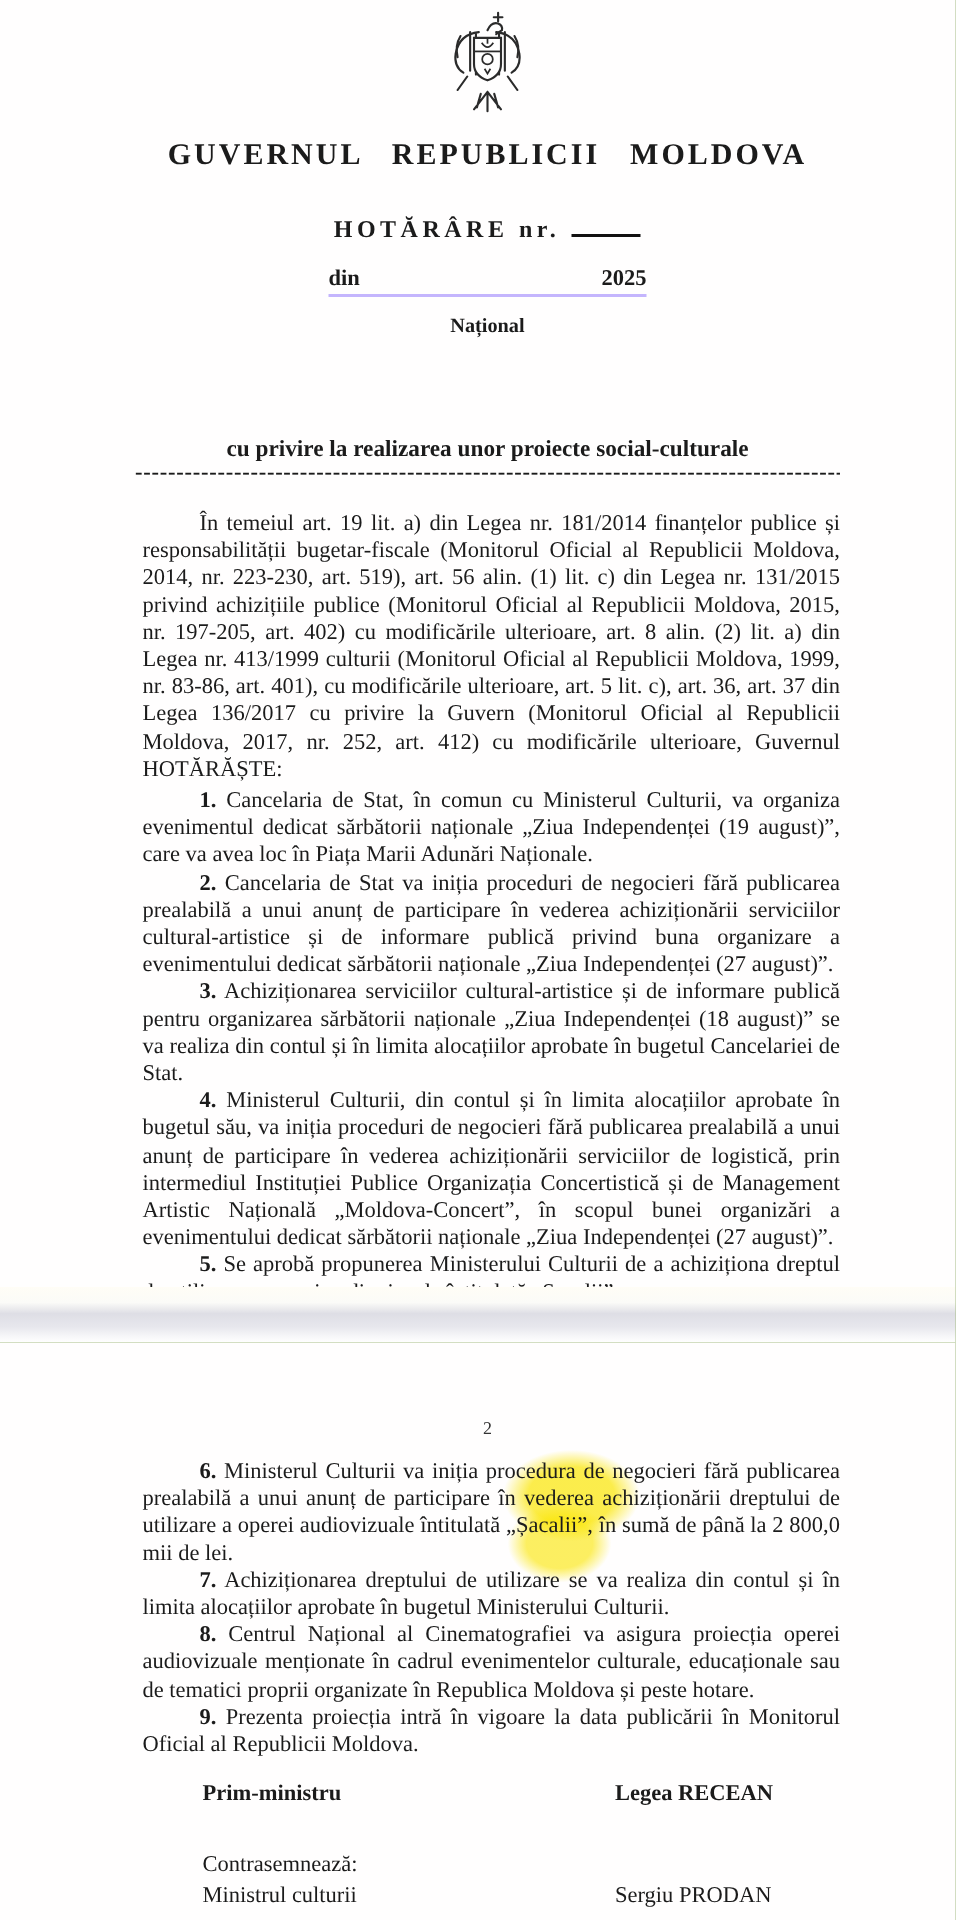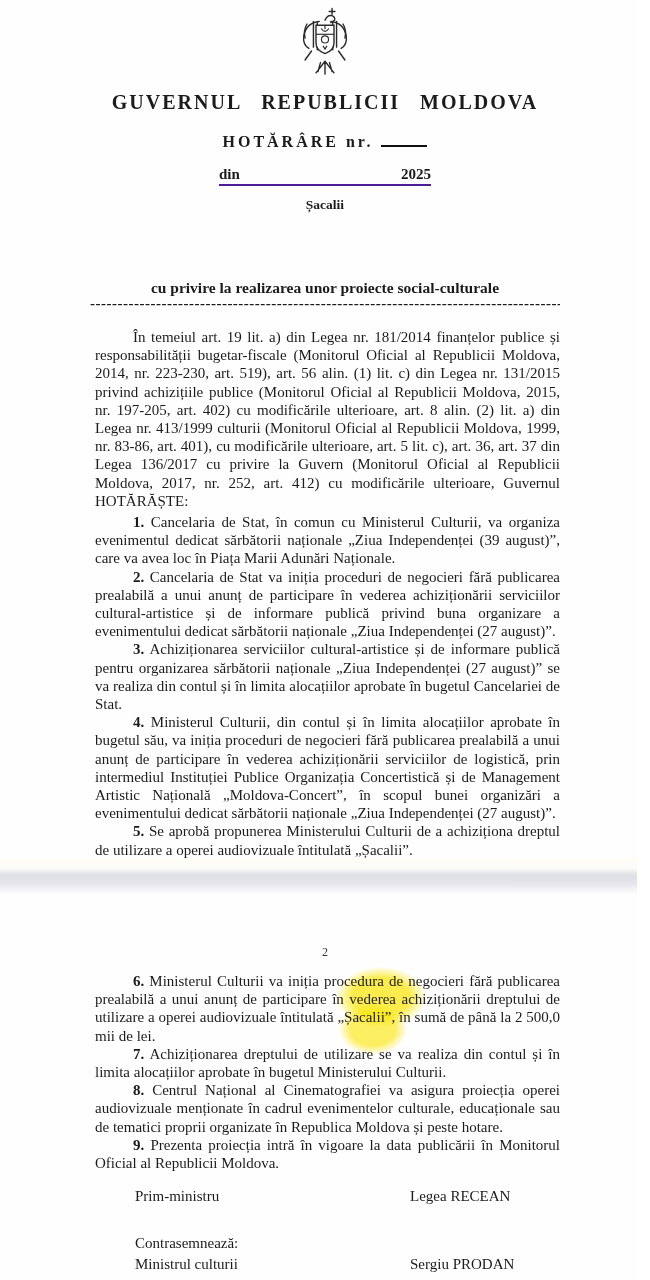--- a/index.html
+++ b/index.html
@@ -20,28 +20,28 @@
   #page2{top:895px;height:385px;}
 
   
   .center{text-align:center;}
   .emblem-wrap{padding-top:6px;}
   .org-title{
     margin-top:9px;font-size:20px;font-weight:bold;
     letter-spacing:2px;word-spacing:13px;
   }
   .doc-type{
-    margin-top:19px;font-size:16px;font-weight:bold;
+    margin-top:30px;font-size:16px;font-weight:bold;
     letter-spacing:3px;
   }
   .blank-line{display:inline-block;width:46px;border-bottom:2px solid #111;margin-left:8px;}
   .date-line{margin-top:14px;}
   .date-rule{
     display:inline-flex;justify-content:space-between;align-items:flex-end;
-    width:212px;border-bottom:2px solid #4c1d95;
+    width:212px;border-bottom:2px solid #c4b5fd;
     font-size:15px;font-weight:bold;padding-bottom:1px;
   }
   .city{margin-top:11px;font-size:13.5px;font-weight:bold;}
 
   
   .doc-title{margin-top:66px;font-size:15.5px;font-weight:bold;}
   .divider{
     width:470px;margin:1px auto 0;overflow:hidden;white-space:nowrap;
     font-weight:bold;font-size:15px;line-height:10px;letter-spacing:0.5px;
   }
@@ -67,21 +67,21 @@
   .highlight-blob{
     position:absolute;z-index:0;pointer-events:none;
     left:323px;top:70px;width:126px;height:92px;
     background:
       radial-gradient(ellipse 60px 40px at 58px 32px, rgba(250,229,0,0.70) 48%, rgba(250,229,0,0.30) 64%, rgba(250,229,0,0) 76%),
       radial-gradient(ellipse 48px 36px at 50px 64px, rgba(250,229,0,0.62) 46%, rgba(250,229,0,0) 72%);
   }
 
   
   .sig-row{display:flex;margin:16px 90px 0 135px;font-size:15px;}
-  .sig-row.bold{font-weight:normal;gap:36px;}
+  .sig-row.bold{font-weight:bold;gap:36px;}
   .sig-right{margin-left:auto;width:150px;}
   .countersign-label{margin:30px 0 0 135px;font-size:15px;}
   .sig-row.plain{margin-top:4px;}
 </style>
 </head>
 <body>
 
 <div class="viewport">
 
   <div class="page" id="page1">
@@ -121,45 +121,45 @@
       <span>HOTĂRÂRE nr.</span><span class="blank-line"></span>
     </div>
 
     <div class="center date-line">
       <span class="date-rule">
         <span>din</span>
         <span>2025</span>
       </span>
     </div>
 
-    <div class="center city">Șacalii</div>
+    <div class="center city">Național</div>
 
     <div class="center doc-title">cu privire la realizarea unor proiecte social-culturale</div>
     <div class="center divider">------------------------------------------------------------------------------------------------</div>
 
     <div class="body-block">
       <p>În temeiul art. 19 lit. a) din Legea nr. 181/2014 finanțelor publice și responsabilității bugetar-fiscale (Monitorul Oficial al Republicii Moldova, 2014, nr. 223-230, art. 519), art. 56 alin. (1) lit. c) din Legea nr. 131/2015 privind achizițiile publice (Monitorul Oficial al Republicii Moldova, 2015, nr. 197-205, art. 402) cu modificările ulterioare, art. 8 alin. (2) lit. a) din Legea nr. 413/1999 culturii (Monitorul Oficial al Republicii Moldova, 1999, nr. 83-86, art. 401), cu modificările ulterioare, art. 5 lit. c), art. 36, art. 37 din Legea 136/2017 cu privire la Guvern (Monitorul Oficial al Republicii Moldova, 2017, nr. 252, art. 412) cu modificările ulterioare, Guvernul HOTĂRĂȘTE:</p>
-      <p class="first-art"><span class="art-num">1.</span> <span>Cancelaria de Stat, în comun cu Ministerul Culturii, va organiza evenimentul dedicat sărbătorii naționale „Ziua Independenței (39 august)”, care va avea loc în Piața Marii Adunări Naționale.</span></p>
+      <p class="first-art"><span class="art-num">1.</span> <span>Cancelaria de Stat, în comun cu Ministerul Culturii, va organiza evenimentul dedicat sărbătorii naționale „Ziua Independenței (19 august)”, care va avea loc în Piața Marii Adunări Naționale.</span></p>
       <p><span class="art-num">2.</span> <span>Cancelaria de Stat va iniția proceduri de negocieri fără publicarea prealabilă a unui anunț de participare în vederea achiziționării serviciilor cultural-artistice și de informare publică privind buna organizare a evenimentului dedicat sărbătorii naționale „Ziua Independenței (27 august)”.</span></p>
-      <p><span class="art-num">3.</span> <span>Achiziționarea serviciilor cultural-artistice și de informare publică pentru organizarea sărbătorii naționale „Ziua Independenței (27 august)” se va realiza din contul și în limita alocațiilor aprobate în bugetul Cancelariei de Stat.</span></p>
+      <p><span class="art-num">3.</span> <span>Achiziționarea serviciilor cultural-artistice și de informare publică pentru organizarea sărbătorii naționale „Ziua Independenței (18 august)” se va realiza din contul și în limita alocațiilor aprobate în bugetul Cancelariei de Stat.</span></p>
       <p><span class="art-num">4.</span> <span>Ministerul Culturii, din contul și în limita alocațiilor aprobate în bugetul său, va iniția proceduri de negocieri fără publicarea prealabilă a unui anunț de participare în vederea achiziționării serviciilor de logistică, prin intermediul Instituției Publice Organizația Concertistică și de Management Artistic Națională „Moldova-Concert”, în scopul bunei organizări a evenimentului dedicat sărbătorii naționale „Ziua Independenței (27 august)”.</span></p>
       <p><span class="art-num">5.</span> <span>Se aprobă propunerea Ministerului Culturii de a achiziționa dreptul de utilizare a operei audiovizuale întitulată „Șacalii”.</span></p>
     </div>
   </div>
 
   <div class="page-gap"></div>
 
   <div class="page" id="page2">
 
     <div class="highlight-blob"></div>
 
     <div class="page-num">2</div>
 
     <div class="p2-body">
-      <p><span class="art-num">6.</span> <span>Ministerul Culturii va iniția procedura de negocieri fără publicarea prealabilă a unui anunț de participare în vederea achiziționării dreptului de utilizare a operei audiovizuale întitulată „Șacalii”, în sumă de până la 2 500,0 mii de lei.</span></p>
+      <p><span class="art-num">6.</span> <span>Ministerul Culturii va iniția procedura de negocieri fără publicarea prealabilă a unui anunț de participare în vederea achiziționării dreptului de utilizare a operei audiovizuale întitulată „Șacalii”, în sumă de până la 2 800,0 mii de lei.</span></p>
       <p><span class="art-num">7.</span> <span>Achiziționarea dreptului de utilizare se va realiza din contul și în limita alocațiilor aprobate în bugetul Ministerului Culturii.</span></p>
       <p><span class="art-num">8.</span> <span>Centrul Național al Cinematografiei va asigura proiecția operei audiovizuale menționate în cadrul evenimentelor culturale, educaționale sau de tematici proprii organizate în Republica Moldova și peste hotare.</span></p>
       <p><span class="art-num">9.</span> <span>Prezenta proiecția intră în vigoare la data publicării în Monitorul Oficial al Republicii Moldova.</span></p>
     </div>
 
     <div class="sig-row bold">
       <span>Prim-ministru</span>
       <span class="sig-right">Legea RECEAN</span>
     </div>
 

